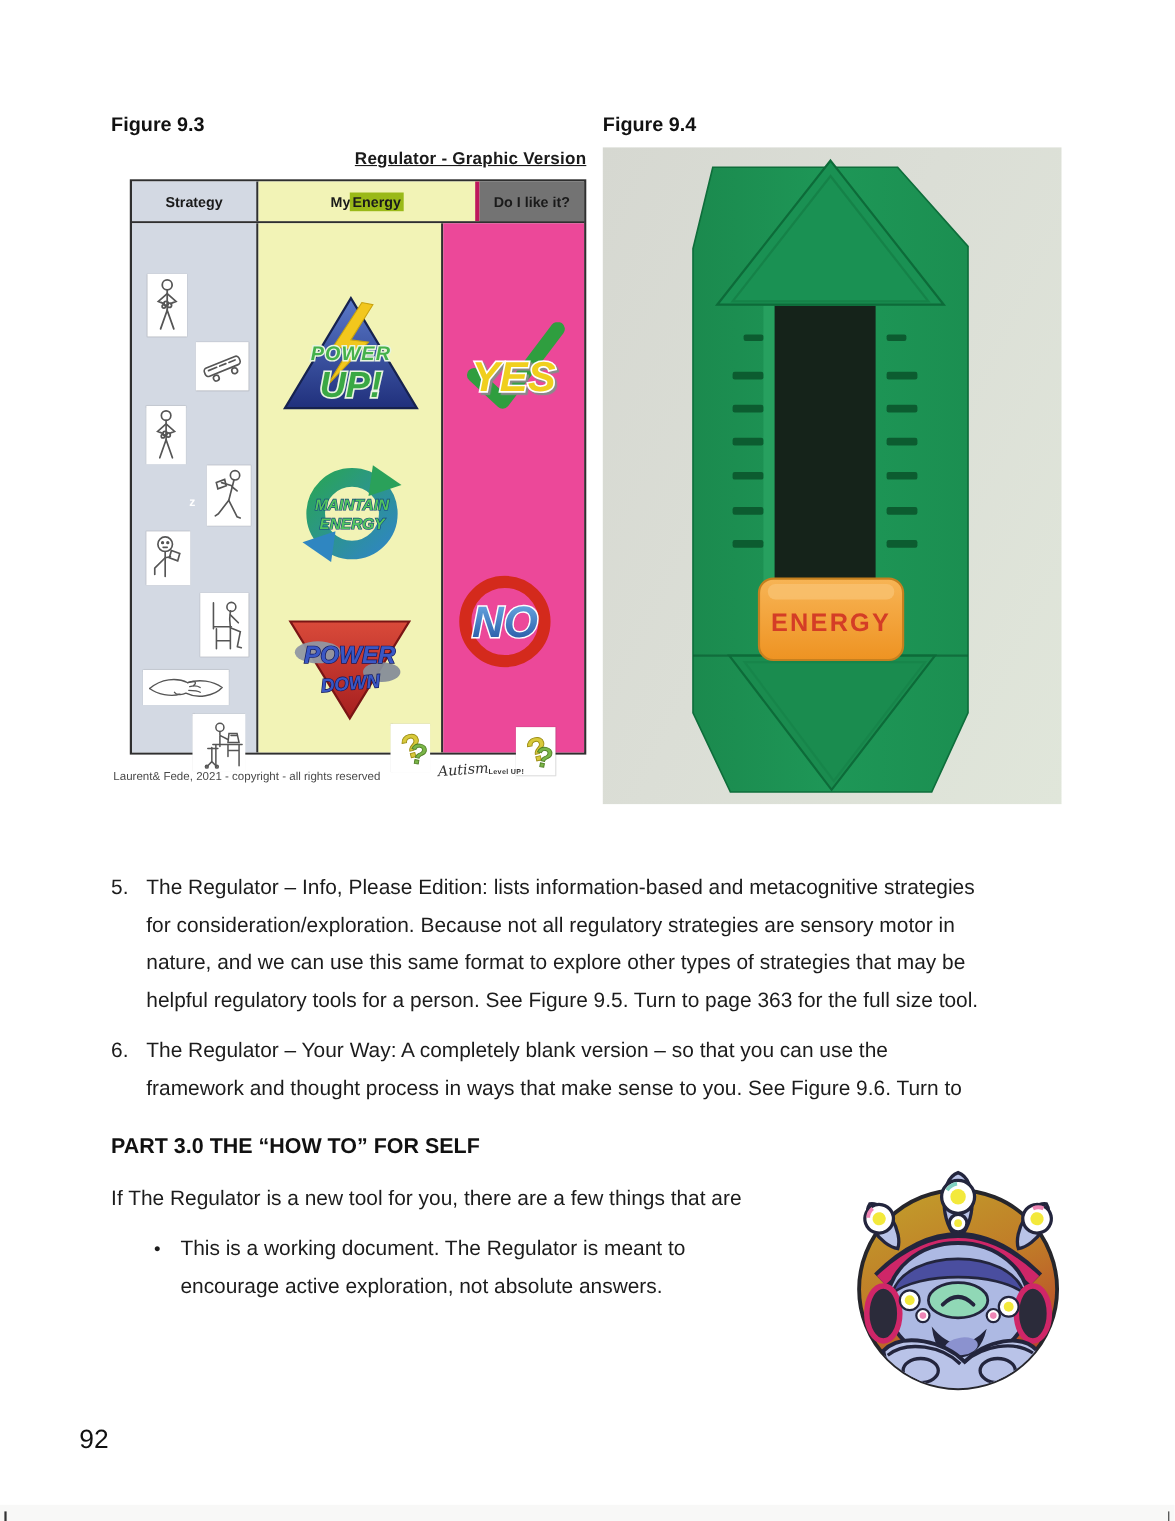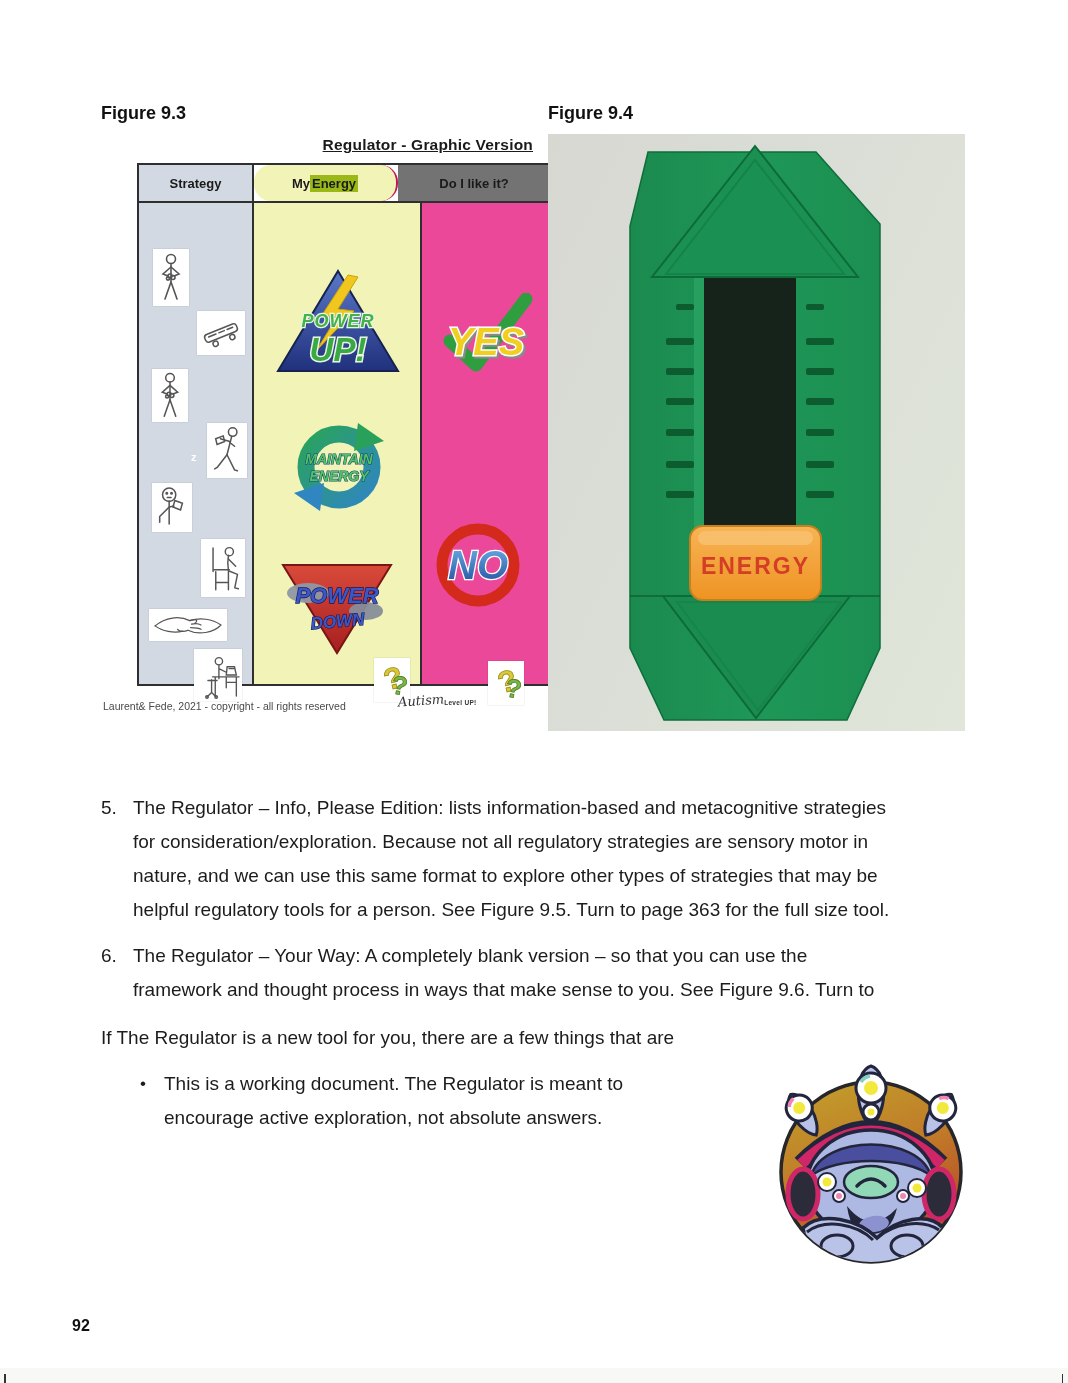--- a/index.html
+++ b/index.html
@@ -7,27 +7,27 @@
   #page {
     position:relative; width:1068px; height:1383px; background:#ffffff;
     font-family:"Liberation Sans", sans-serif; color:#181818; overflow:hidden;
   }
   .figure-label { position:absolute; font-size:18px; font-weight:700; color:#111; }
 
   
   #g-title { position:absolute; left:118px; top:136px; width:415px; text-align:right;
     font-size:15.5px; font-weight:800; text-decoration:underline; color:#1a1a1a; letter-spacing:.2px; }
   #reg-table { position:absolute; left:118px; top:163px; width:415px; height:523px;
-    border:2.5px solid #2f2f2f;margin-left:19px; }
+    border:2.5px solid #2f2f2f; }
   .hdr-row { position:absolute; left:0; top:0; width:100%; height:38px; display:flex;
     border-bottom:2.5px solid #2f2f2f; }
   .hdr-cell { display:flex; align-items:center; justify-content:center;
     font-size:13px; font-weight:700; color:#1a1a1a; }
   .hdr-strategy { width:115px; background:#d3d9e3; border-right:2px solid #2f2f2f; }
-  .hdr-energy   { width:144px; background:#f2f3b6; border-right:2px solid #be185d;border-radius:17px; }
+  .hdr-energy   { width:201px; background:#f2f3b6; border-right:4px solid #be185d; }
   .hdr-decision { flex:1; background:#737373; }
   .hl-energy { background:#9ab918; padding:1px 2px; }
   .body-row { position:absolute; left:0; top:38px; width:100%; bottom:0; display:flex; }
   .col { position:relative; height:100%; }
   .col-strategy { width:115px; background:#d3d9e3; border-right:2px solid #2f2f2f; }
   .col-energy   { width:168px; background:#f2f3b6; border-right:2px solid #2f2f2f; }
   .col-decision { flex:1; background:#ec4899; }
   .sicon { position:absolute; background:#fff; display:flex; align-items:center;
     justify-content:center; box-shadow:0 0 1px rgba(0,0,0,.25); }
   .watermark-z { position:absolute; color:#ffffff; font-size:11px; font-weight:700; }
@@ -47,21 +47,21 @@
     font-size:19px; line-height:34px; color:#1c1c1c; }
   .list-item { display:flex; margin-bottom:12px; }
   .list-item .num { width:32px; flex:none; }
   #part-heading { font-size:19.5px; font-weight:700; margin-top:18px; color:#111; }
   #intro-para { margin-top:14px; }
   .bullet-item { display:flex; padding-left:39px; margin-top:12px; }
   .bullet-item .marker { width:24px; flex:none; font-size:17px; }
 
   #alien { position:absolute; left:773px; top:1060px; width:196px; height:210px; }
 
-  #page-number { position:absolute; left:72px; top:1295px; font-size:16px; font-weight:700; color:#111;margin-top:22px; }
+  #page-number { position:absolute; left:72px; top:1295px; font-size:24px; font-weight:400; color:#111; }
 
   #bottom-band { position:absolute; left:0; top:1368px; width:100%; height:15px; background:#f8f8f7; }
   .corner-tick { position:absolute; bottom:0; width:1.5px; height:9px; background:#333; }
 </style>
 </head>
 <body>
 
 <div id="page">
 
   <div class="figure-label" style="left:101px; top:103px;">Figure 9.3</div>
@@ -312,20 +312,21 @@
       </div>
     </div>
     <div class="list-item">
       <span class="num">6.</span>
       <div class="lines">
         <div>The Regulator – Your Way: A completely blank version – so that you can use the</div>
         <div>framework and thought process in ways that make sense to you. See Figure 9.6. Turn to</div>
       </div>
     </div>
 
+    <div id="part-heading">PART 3.0 THE “HOW TO” FOR SELF</div>
 
     <div id="intro-para">
       <div>If The Regulator is a new tool for you, there are a few things that are</div>
     </div>
 
     <div class="bullet-item">
       <span class="marker">•</span>
       <div class="lines">
         <div>This is a working document. The Regulator is meant to</div>
         <div>encourage active exploration, not absolute answers.</div>

